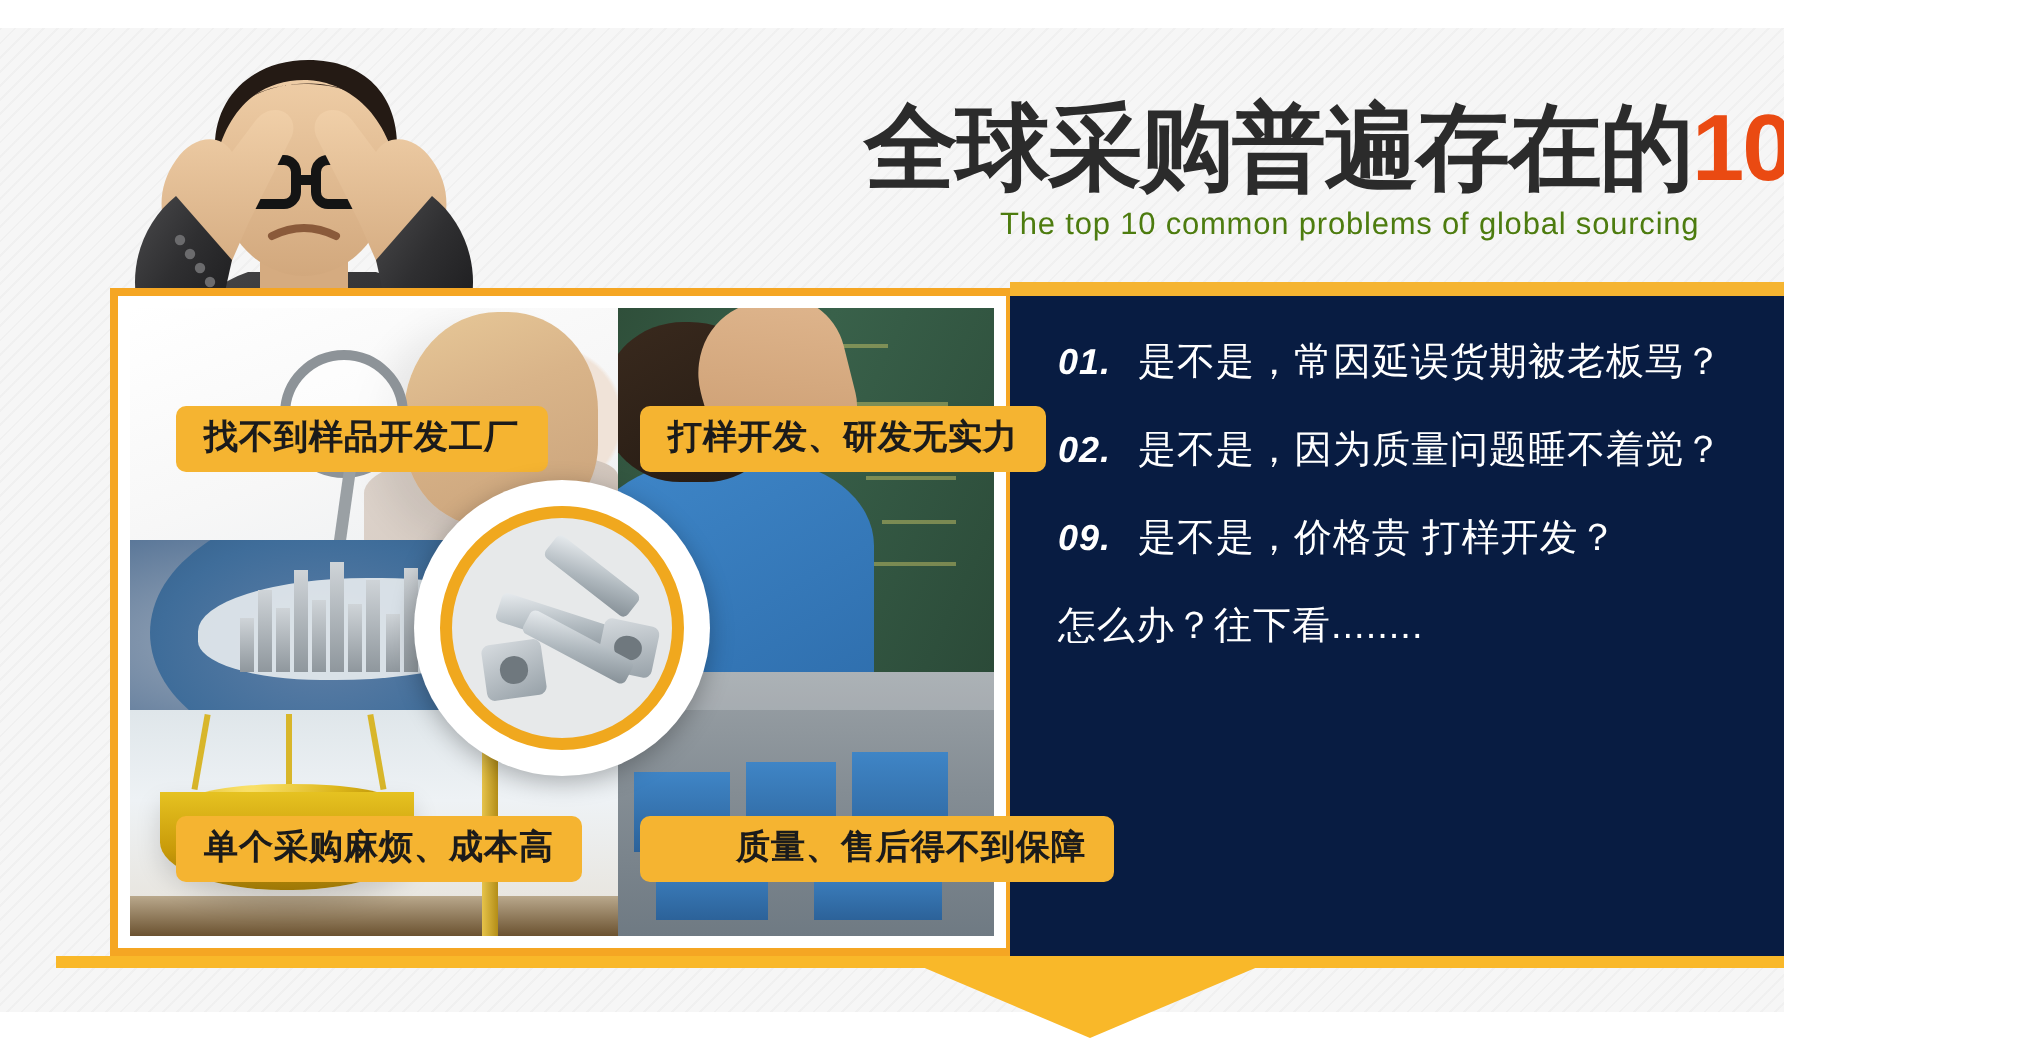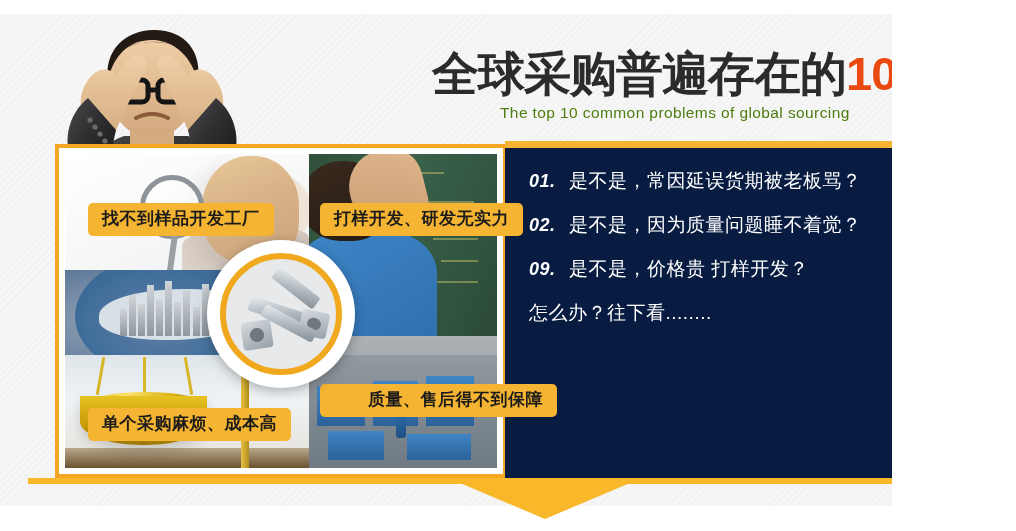--- a/index.html
+++ b/index.html
@@ -154,21 +154,21 @@
   .chip {
     position:absolute; z-index:7;
     background:#f5b431; color:#1b1b1b;
     font-size:17px; font-weight:bold; letter-spacing:0.5px;
     padding:6px 14px 7px; border-radius:5px; white-space:nowrap;
     line-height:1.15;
   }
   .chip-1 { left:88px;  top:203px; }
   .chip-2 { left:320px; top:203px; }
   .chip-3 { left:88px;  top:408px; }
-  .chip-4 { left:320px; top:384px;padding-left:48px; }
+  .chip-4 { left:320px; top:408px;padding-left:48px; }
 
   
   .circle-badge {
     position:absolute; left:207px; top:240px; width:148px; height:148px;
     border-radius:50%; background:#ffffff;
     box-shadow:0 3px 12px rgba(0,0,0,0.28);
     z-index:8;
   }
   .circle-ring {
     position:absolute; left:13px; top:13px; width:122px; height:122px;

